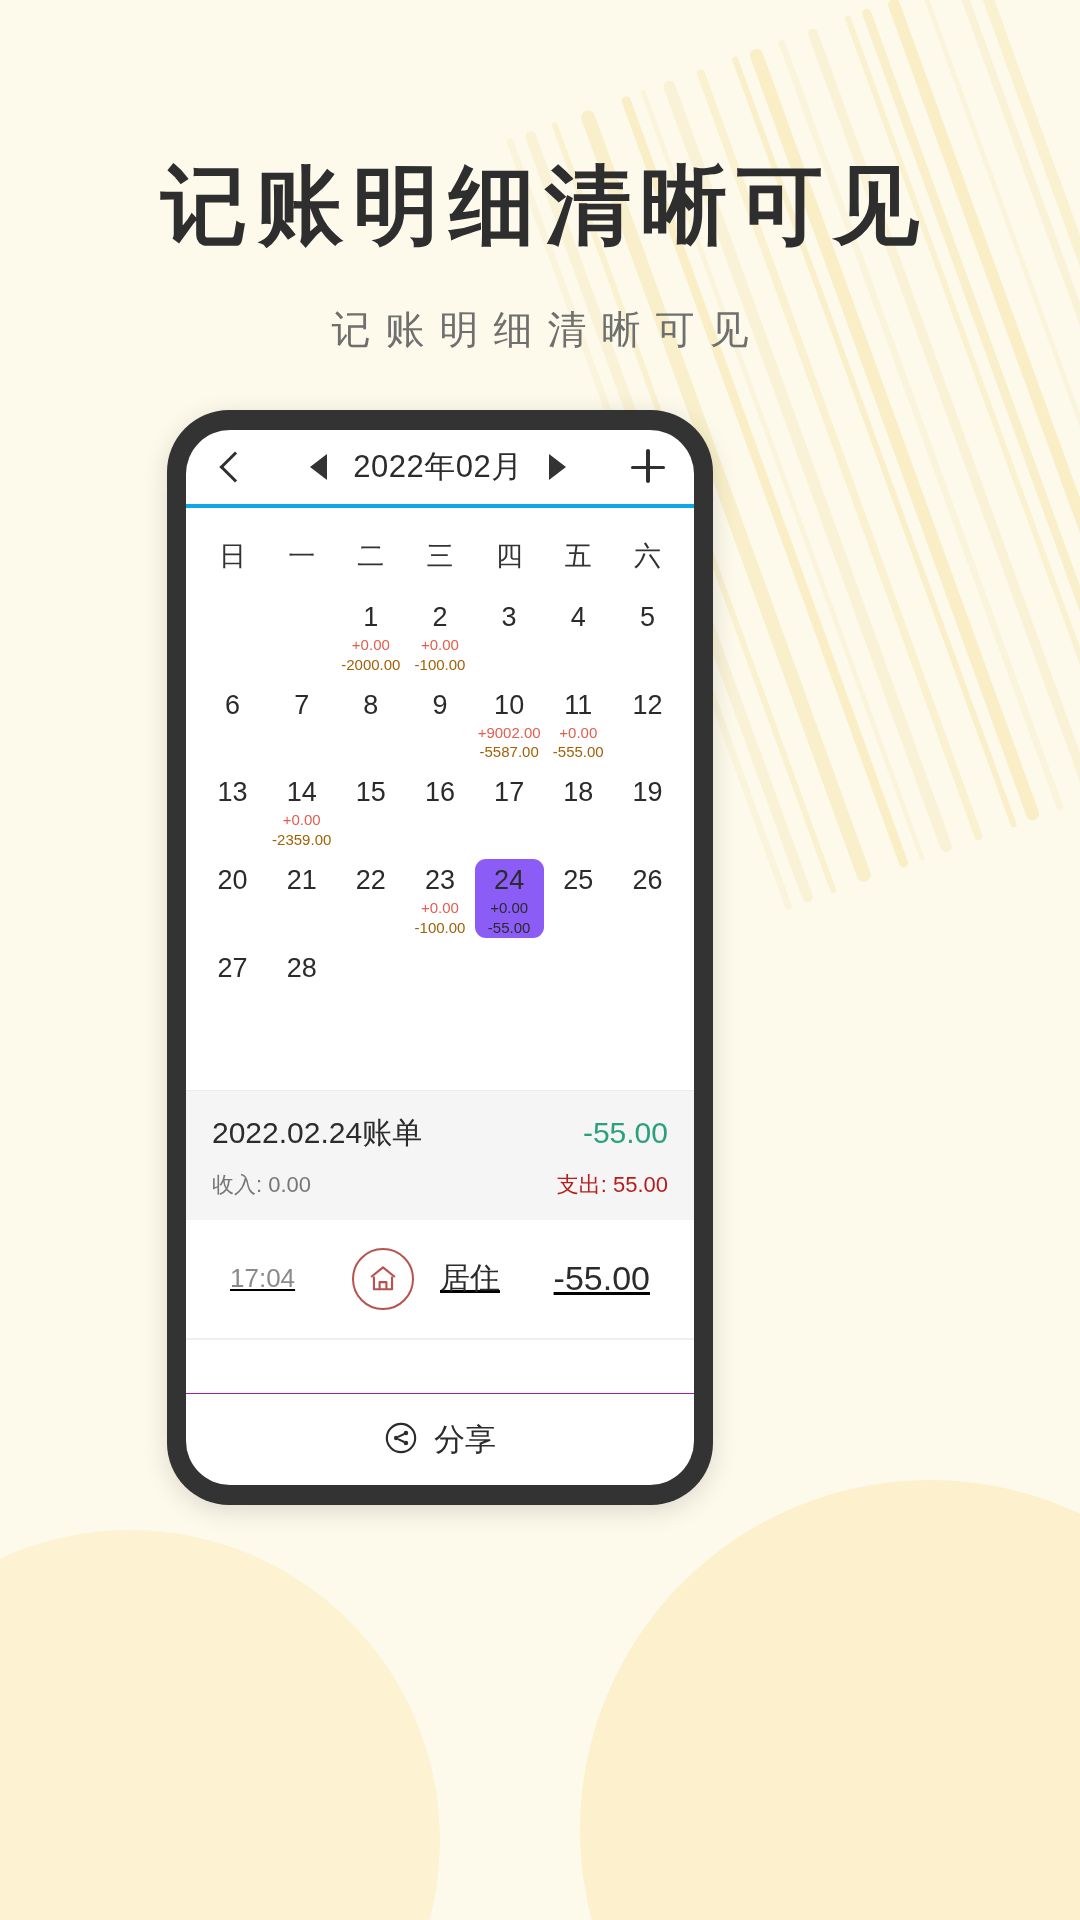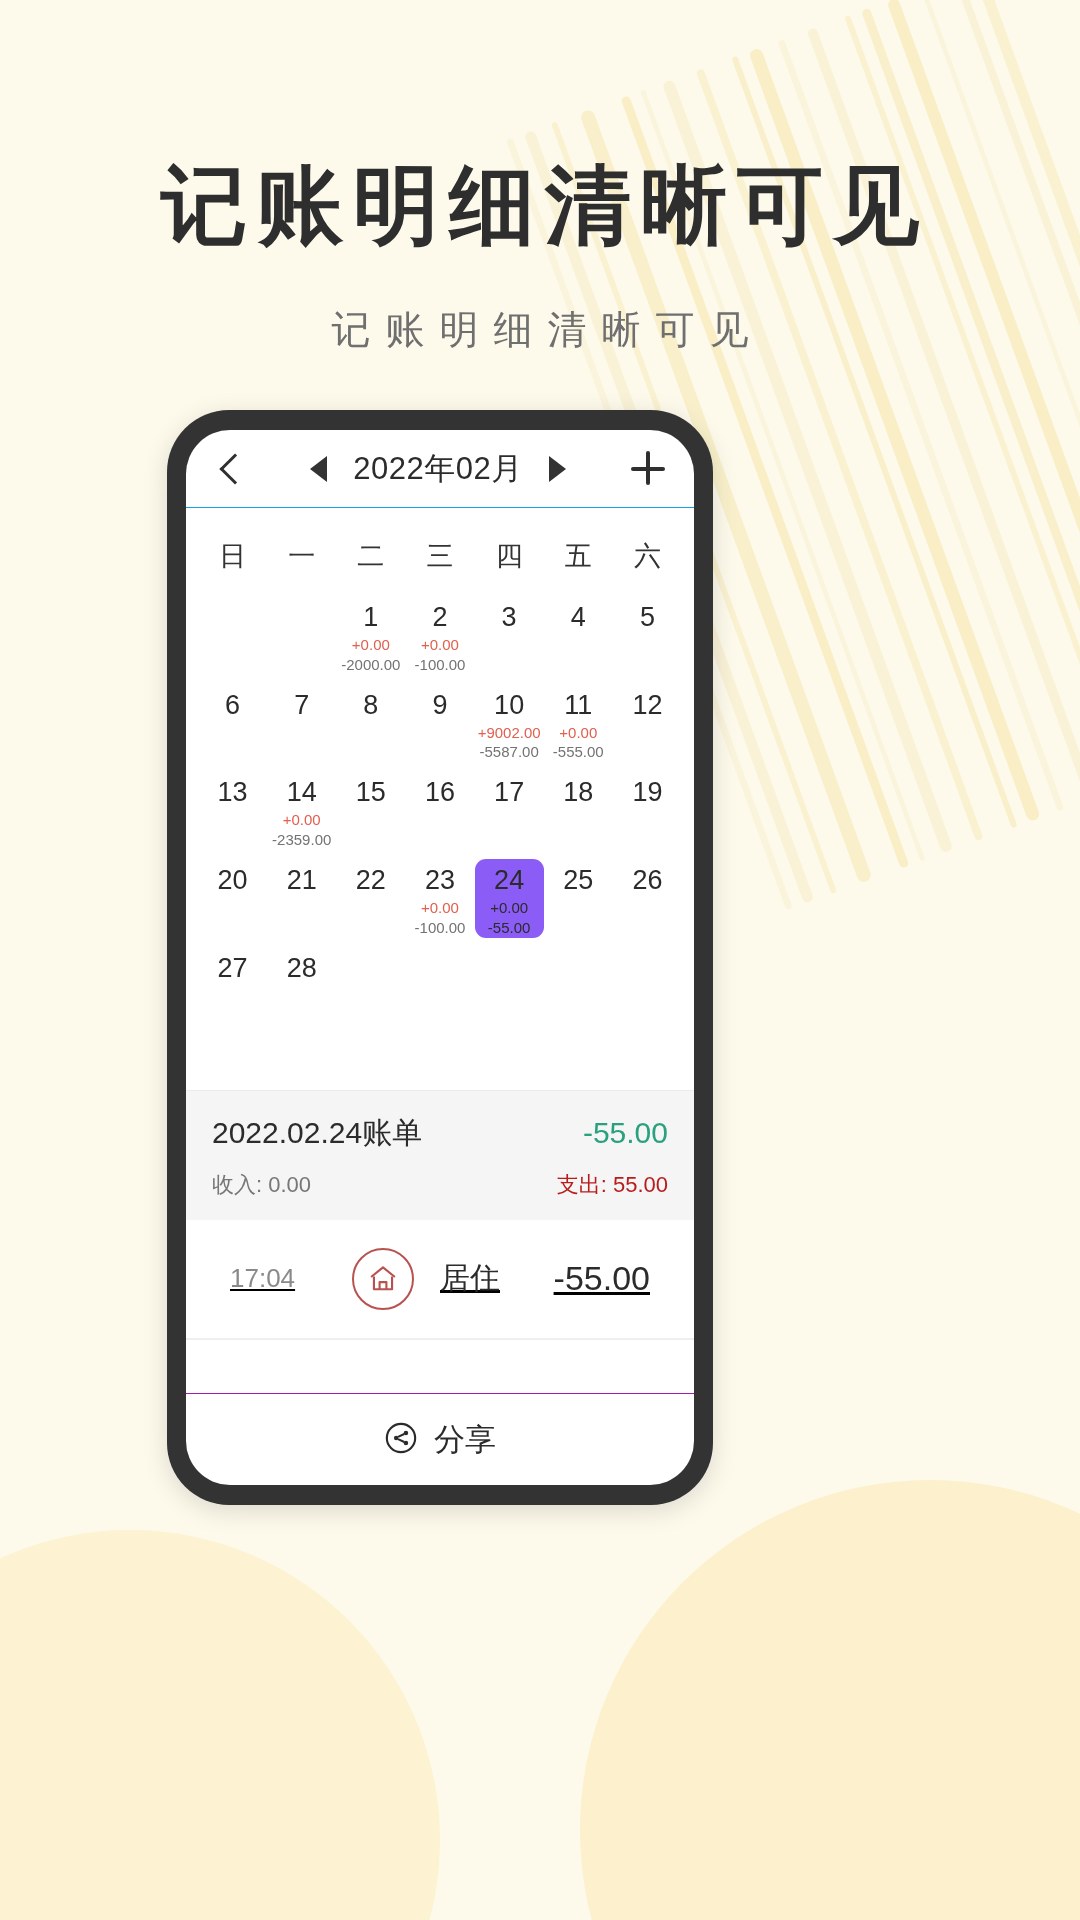--- a/index.html
+++ b/index.html
@@ -64,21 +64,21 @@
     border-radius:44px;
     overflow:hidden;
     display:flex; flex-direction:column;
   }
 
   
   #app-header {
     height:78px; flex:0 0 78px;
     display:flex; align-items:center;
     padding:0 26px;
-    border-bottom:1px solid #0ea5e9;
+    border-bottom:4px solid #0ea5e9;
   }
   .back-chevron {
     width:36px; height:36px; position:relative; cursor:pointer;
     flex:0 0 36px;
   }
   .back-chevron::before {
     content:""; position:absolute; left:12px; top:7px;
     width:19px; height:19px;
     border-left:3.5px solid #2f2f2f; border-bottom:3.5px solid #2f2f2f;
     transform:rotate(45deg);
@@ -111,21 +111,21 @@
   .week { display:grid; grid-template-columns:repeat(7,1fr); margin-bottom:9px; }
   .daycell {
     min-height:74px; display:flex; flex-direction:column;
     align-items:center; justify-content:flex-start;
     padding-top:6px; border-radius:11px; cursor:pointer;
   }
   .daycell.sel { background:#8b5cf6; }
   .daycell .dnum { font-size:27px; color:#2b2b2b; line-height:1.15; }
   .daycell .inc  { font-size:15px; color:#e1604f; line-height:1.32; margin-top:2px; }
   .daycell .exp  { font-size:15px; color:#2aa municipality; }
-  .daycell .exp  { font-size:15px; color:#737373; line-height:1.32; }
+  .daycell .exp  { font-size:15px; color:#a16207; line-height:1.32; }
   .daycell.sel .dnum,
   .daycell.sel .inc,
   .daycell.sel .exp { color:#2b2b2b; }
 
   #cal-spacer { flex:0 0 60px; }
 
   
   #day-summary {
     background:#f5f5f5; border-top:1px solid #ebebeb;
     padding:22px 26px 20px 26px;

